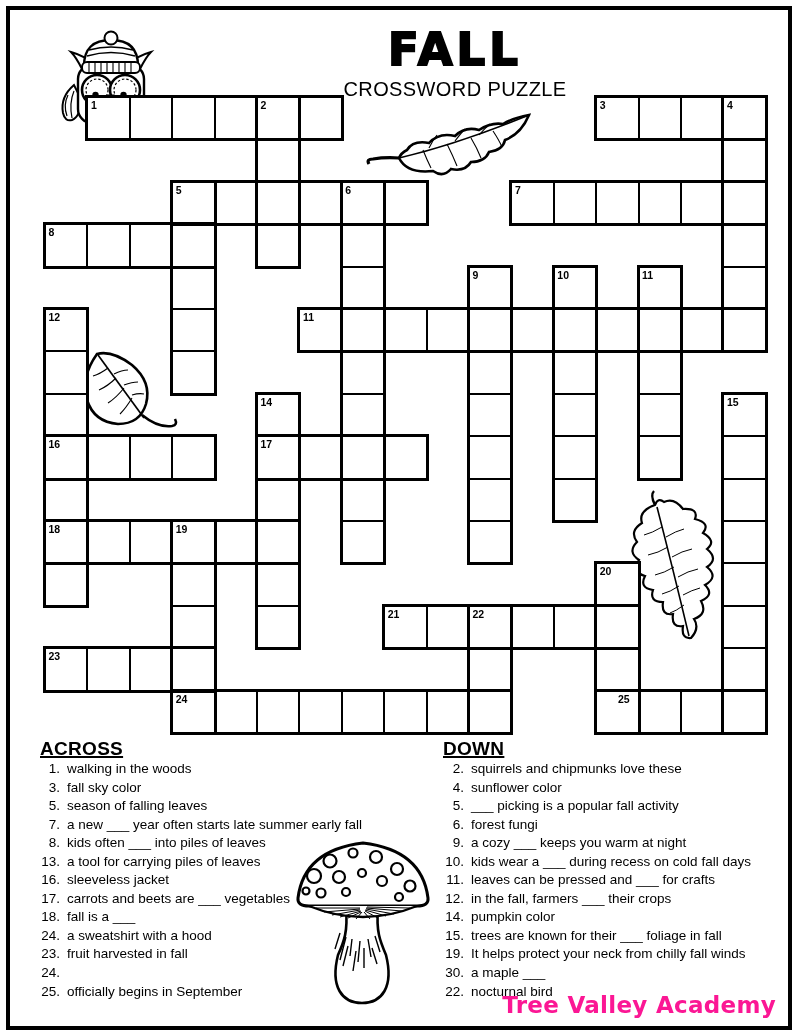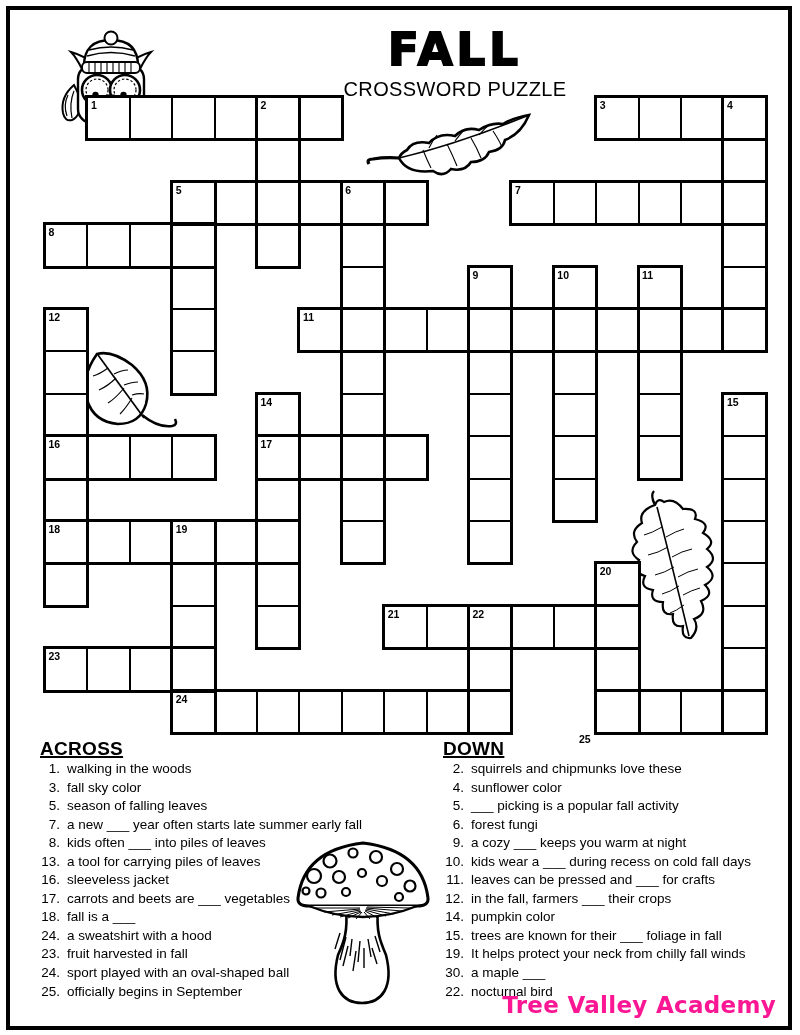--- a/index.html
+++ b/index.html
@@ -269,21 +269,21 @@
       <div class="cellnum" style="left: 48.5px; top: 227.2px;">8</div>
       <div class="cellnum" style="left: 302.9px; top: 312px;">11</div>
       <div class="cellnum" style="left: 48.5px; top: 439.2px;">16</div>
       <div class="cellnum" style="left: 260.5px; top: 439.2px;">17</div>
       <div class="cellnum" style="left: 48.5px; top: 524px;">18</div>
       <div class="cellnum" style="left: 175.7px; top: 524px;">19</div>
       <div class="cellnum" style="left: 387.7px; top: 608.8px;">21</div>
       <div class="cellnum" style="left: 472.5px; top: 608.8px;">22</div>
       <div class="cellnum" style="left: 48.5px; top: 651.2px;">23</div>
       <div class="cellnum" style="left: 175.7px; top: 693.6px;">24</div>
-      <div class="cellnum" style="left: 579px; top: 693.6px; margin-top: 40px;">25</div>
+      <div class="cellnum" style="left: 618px; top: 693.6px;">25</div>
       <div class="cellnum" style="left: 472.5px; top: 269.6px;">9</div>
       <div class="cellnum" style="left: 557.3px; top: 269.6px;">10</div>
       <div class="cellnum" style="left: 642.1px; top: 269.6px;">11</div>
       <div class="cellnum" style="left: 48.5px; top: 312px;">12</div>
       <div class="cellnum" style="left: 260.5px; top: 396.8px;">14</div>
       <div class="cellnum" style="left: 726.9px; top: 396.8px;">15</div>
       <div class="cellnum" style="left: 599.7px; top: 566.4px;">20</div>
     </div>
 
   <div class="list-header" style="left:40px;top:738px;">ACROSS</div>
@@ -327,21 +327,20 @@
       <div class="clue">
         <span class="cnum">24.</span>
         <span>a sweatshirt with a hood</span>
       </div>
       <div class="clue">
         <span class="cnum">23.</span>
         <span>fruit harvested in fall</span>
       </div>
       <div class="clue">
         <span class="cnum">24.</span>
-        <span>sport played with an oval-shaped ball</span>
       </div>
       <div class="clue">
         <span class="cnum">25.</span>
         <span>officially begins in September</span>
       </div>
     </div>
 
   <div class="list-header" style="left:443px;top:738px;">DOWN</div>
   <div class="clue-list" id="down-list" style="left:437px;top:760px;">
       <div class="clue">

